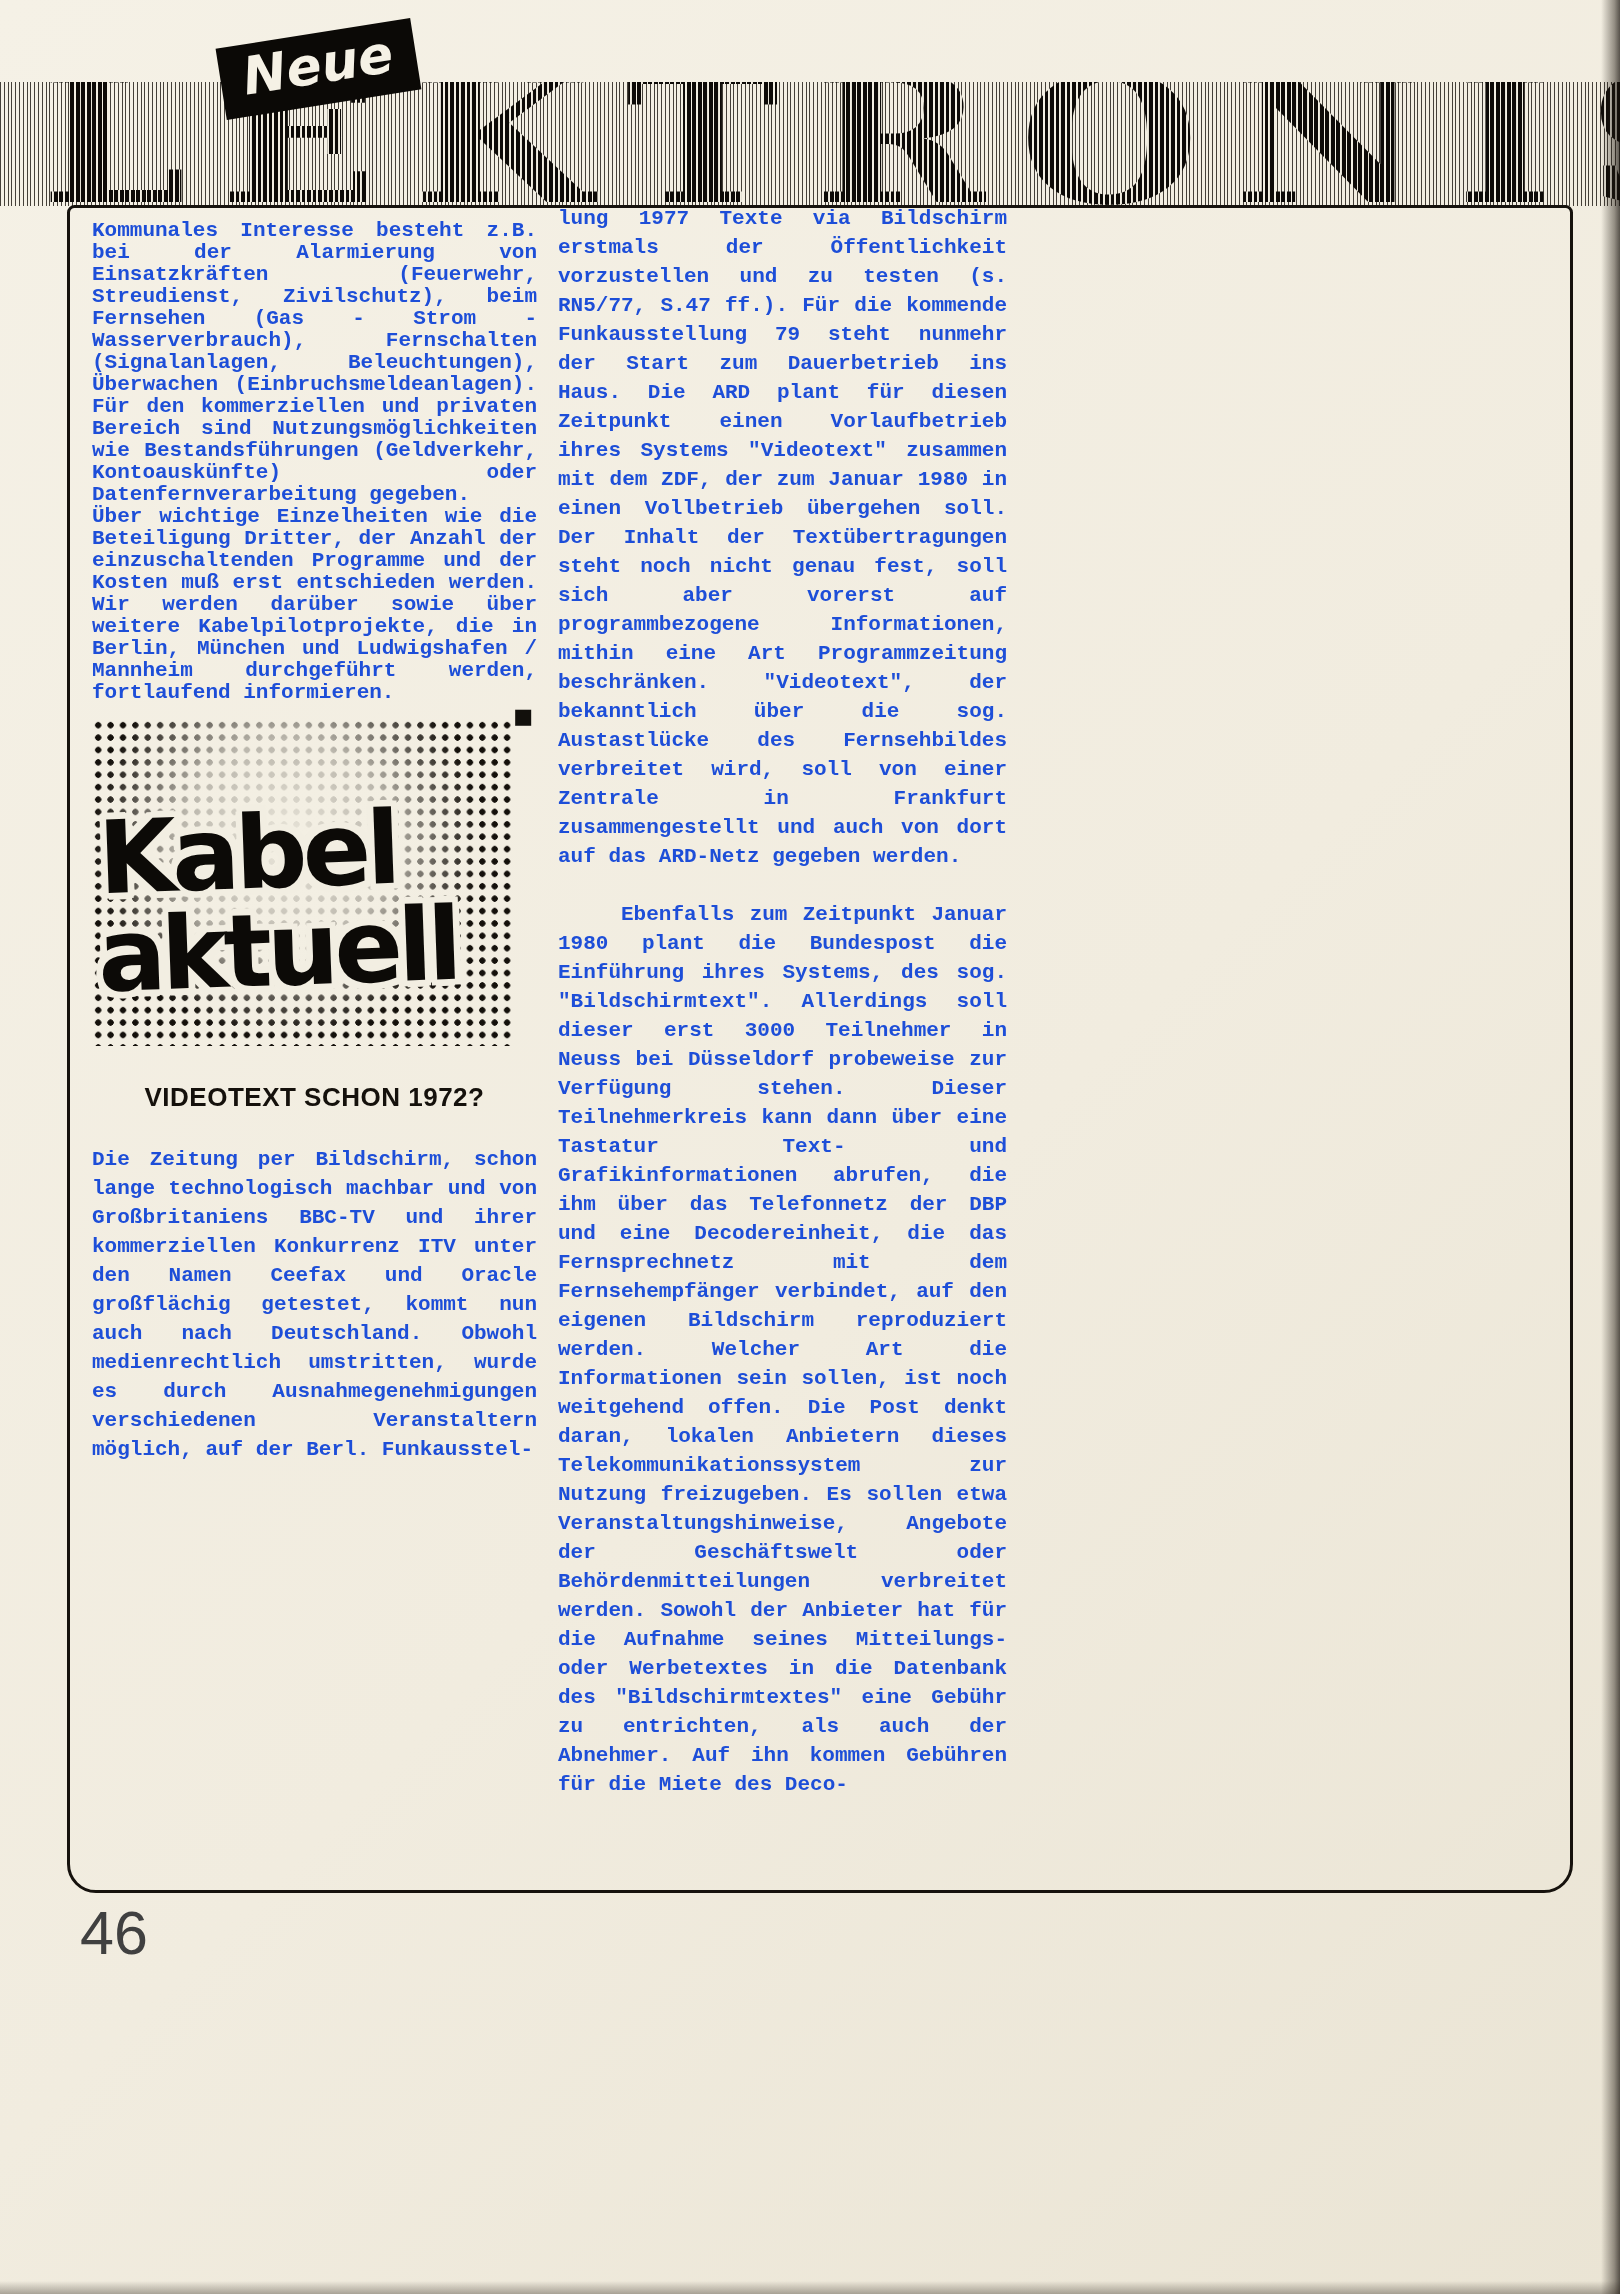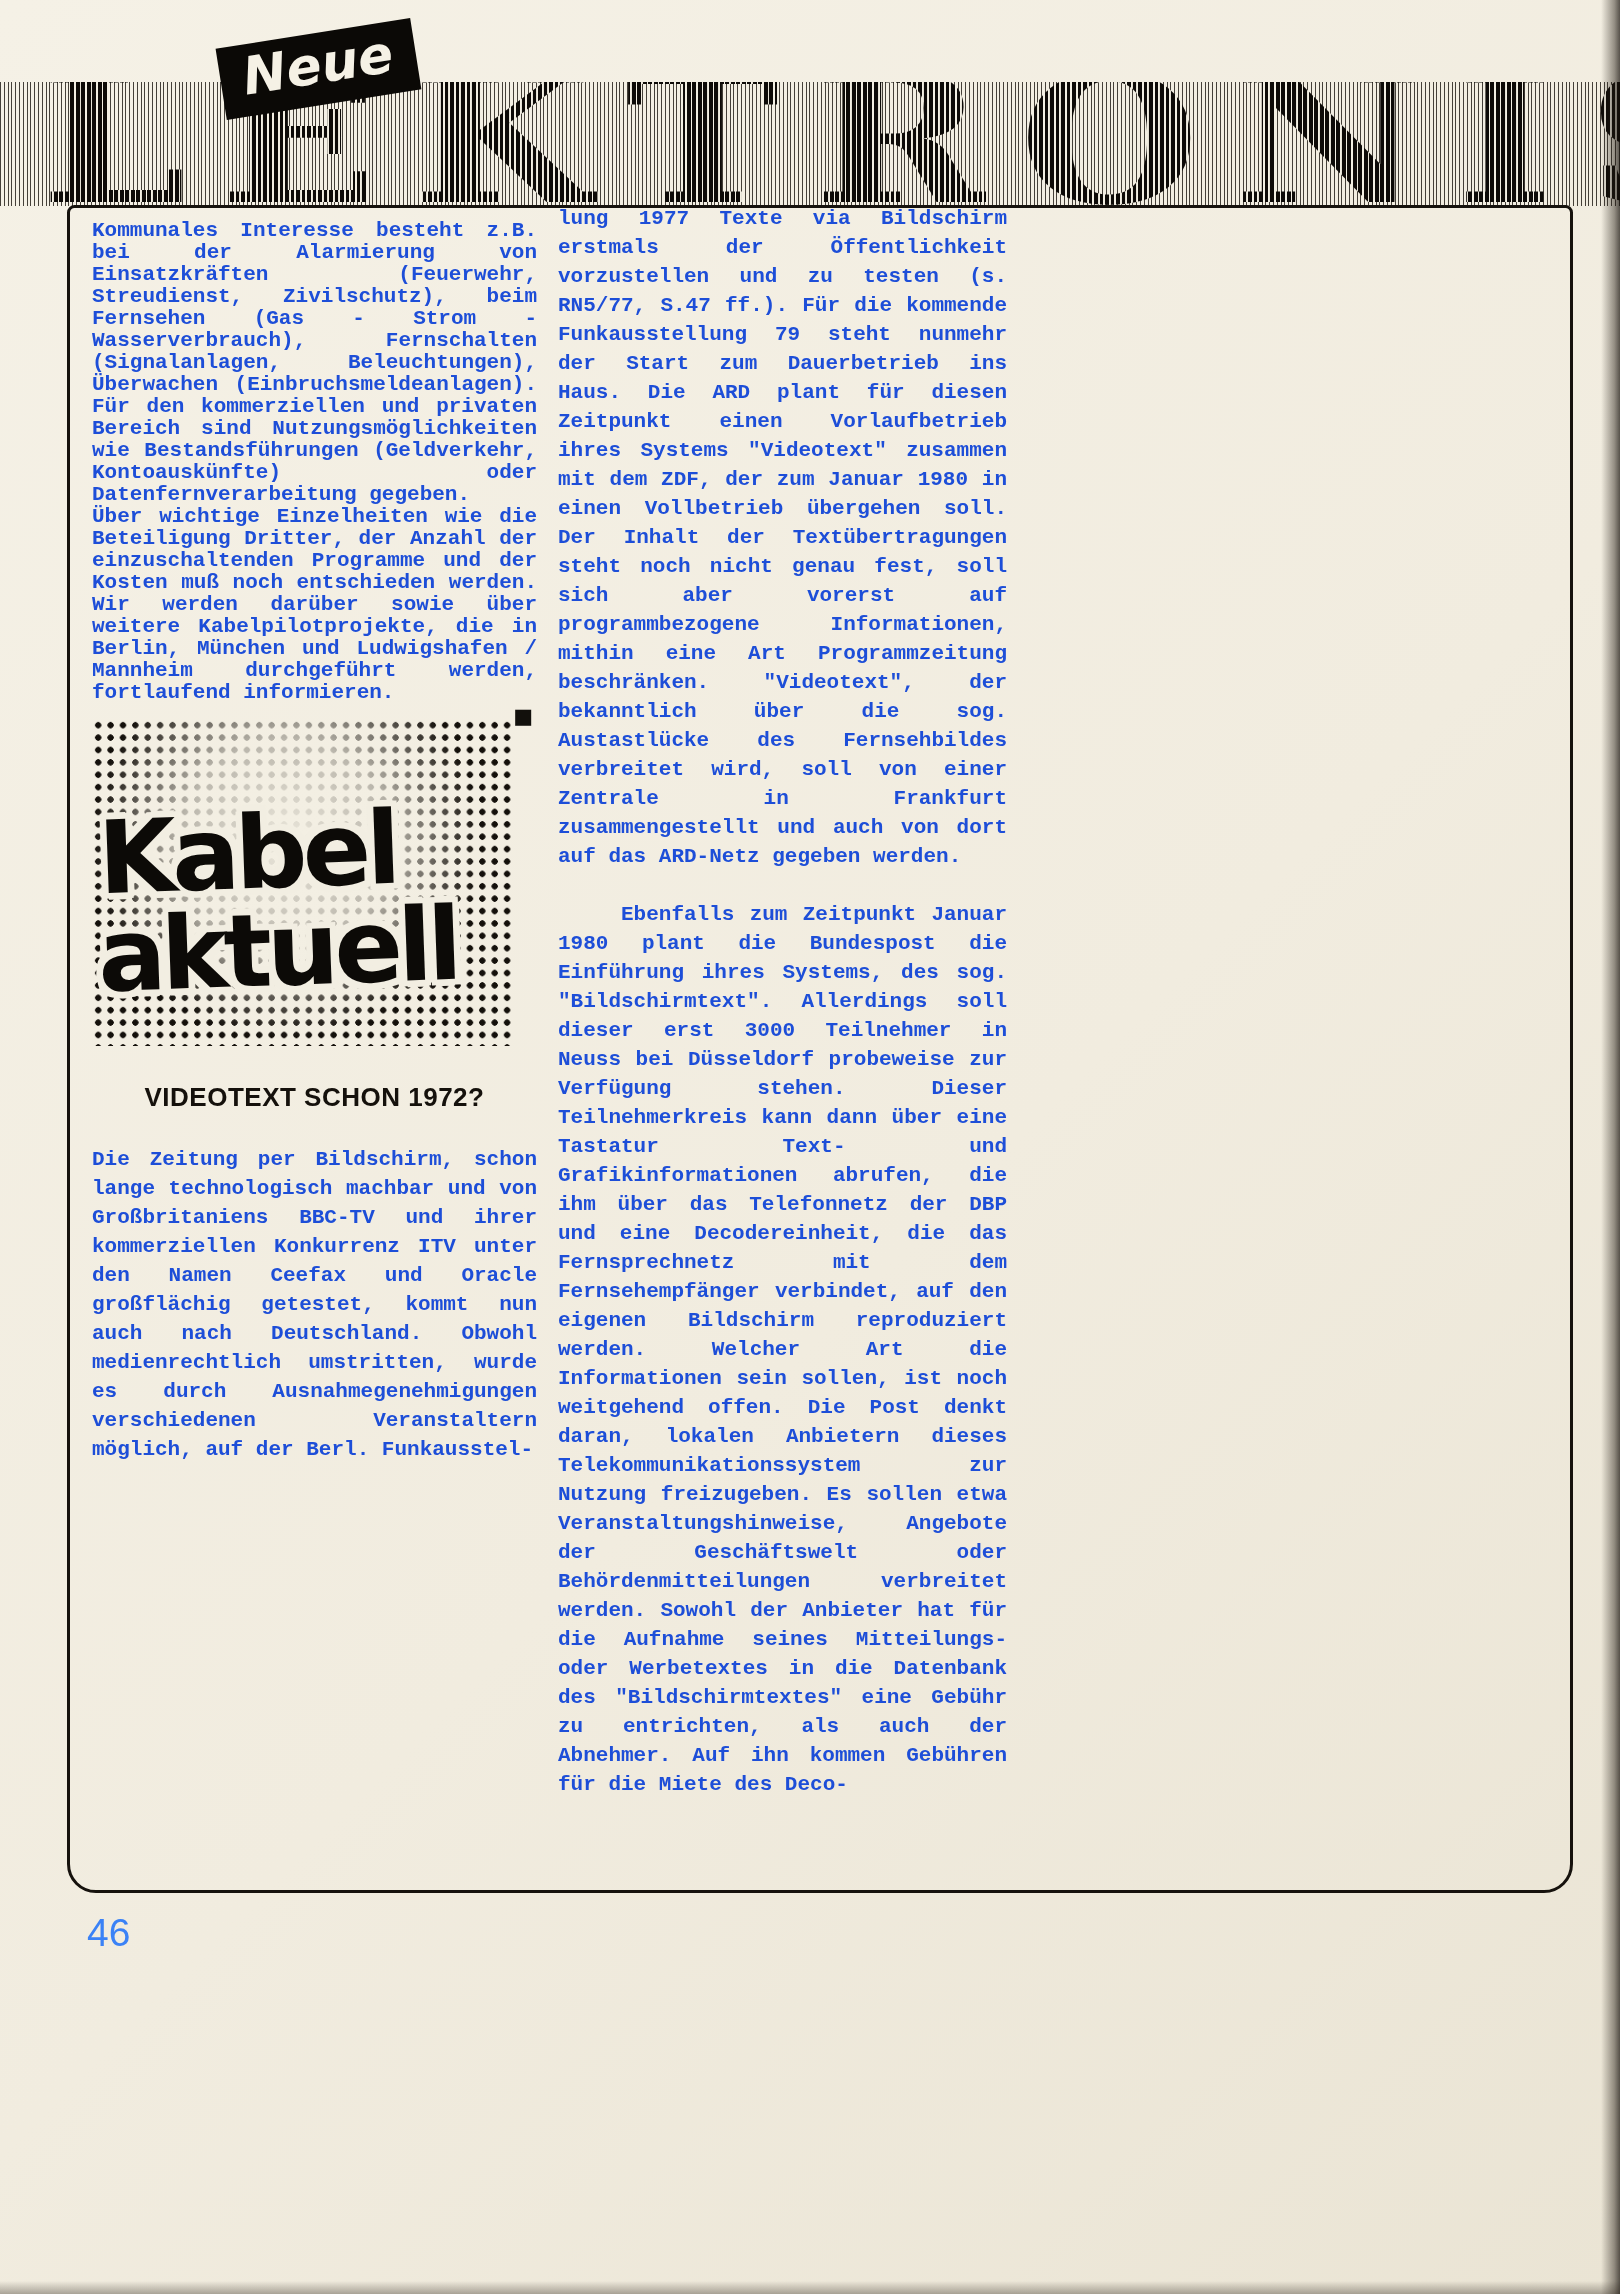--- a/index.html
+++ b/index.html
@@ -117,43 +117,43 @@
     font-weight: 700;
     font-size: 26px; line-height: 31px;
     letter-spacing: 0.5px;
     color: #15110c;
   }
   .left-bottom-para { margin-top: 32px; }
   .right-para2 { margin-top: 29px; text-indent: 63px; }
 
   
   .page-number {
-    position: absolute; left: 87px; top: 1908px;
+    position: absolute; left: 80px; top: 1908px;
     font-family: "Liberation Sans", sans-serif;
-    font-size: 39px; line-height: 50px;
-    color: #3b82f6;
+    font-size: 61px; line-height: 50px;
+    color: #404040;
   }
 </style>
 </head>
 <body>
 
 <div class="page">
 
   <div class="masthead-band">
     <div class="masthead-title">ELEKTRONIS</div>
   </div>
   <div class="neue-badge">Neue</div>
 
   <div class="content-frame"></div>
 
   <div class="col-left">
 
     <div class="typewriter dense">
       <p>Kommunales Interesse besteht z.B. bei der Alarmierung von Einsatzkräften (Feuerwehr, Streudienst, Zivilschutz), beim Fernsehen (Gas - Strom - Wasserverbrauch), Fernschalten (Signalanlagen, Beleuchtungen), Überwachen (Einbruchsmeldeanlagen). Für den kommerziellen und privaten Bereich sind Nutzungsmöglichkeiten wie Bestandsführungen (Geldverkehr, Kontoauskünfte) oder Datenfernverarbeitung gegeben.</p>
-      <p>Über wichtige Einzelheiten wie die Beteiligung Dritter, der Anzahl der einzuschaltenden Programme und der Kosten muß noch entschieden werden. Wir werden darüber sowie über weitere Kabelpilotprojekte, die in Berlin, München und Ludwigshafen / Mannheim durchgeführt werden, fortlaufend informieren.</p>
+      <p>Über wichtige Einzelheiten wie die Beteiligung Dritter, der Anzahl der einzuschaltenden Programme und der Kosten muß erst entschieden werden. Wir werden darüber sowie über weitere Kabelpilotprojekte, die in Berlin, München und Ludwigshafen / Mannheim durchgeführt werden, fortlaufend informieren.</p>
     </div>
 
     <span class="end-marker">■</span>
 
     <div class="kabel-box">
       <div class="kabel-logo">
         <div class="line1">Kabel</div>
         <div class="line2">aktuell</div>
       </div>
     </div>

